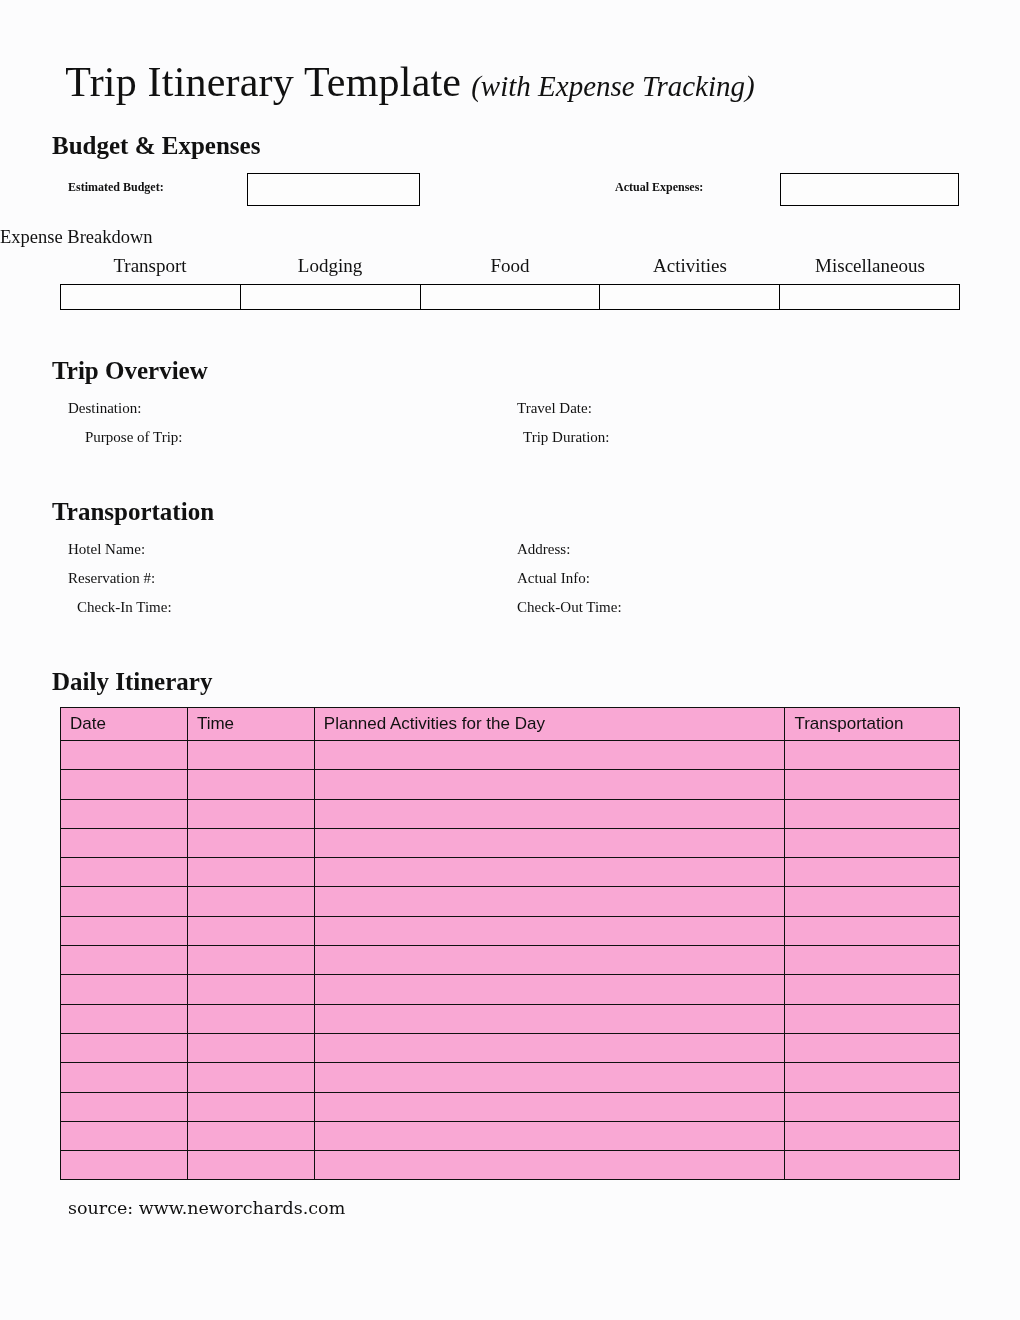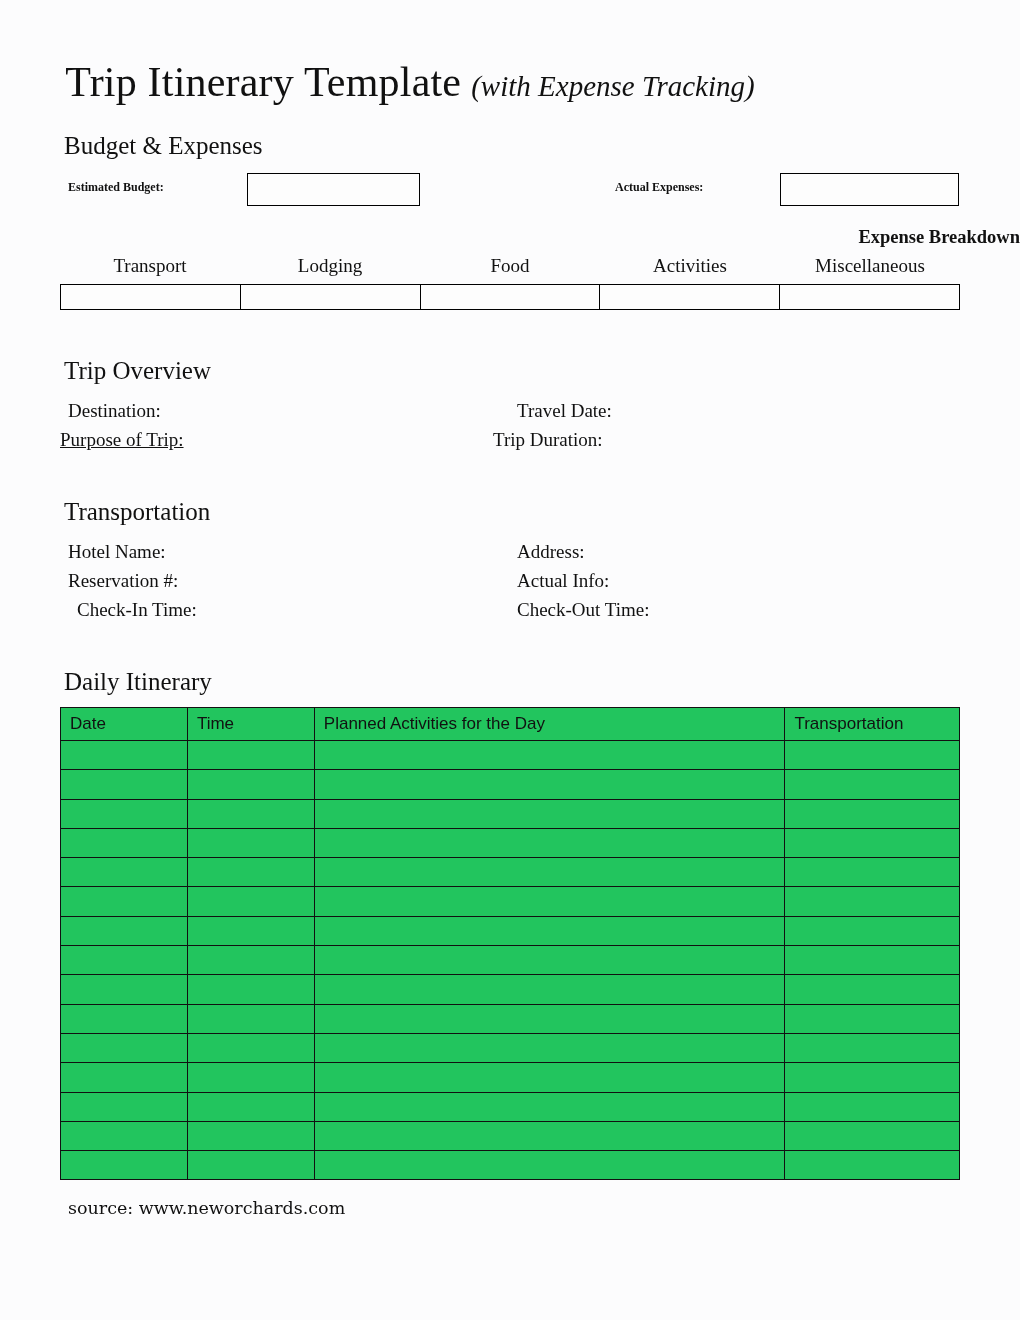--- a/index.html
+++ b/index.html
@@ -40,23 +40,23 @@
     font-family: "Liberation Serif", "DejaVu Serif", serif;
     font-size: 29px;
     font-style: italic;
     font-weight: 400;
     margin-left: 10px;
   }
 
   
   .section-heading {
     position: absolute;
-    left: 64px;
+    left: 52px;
     font-size: 25px;
-    font-weight: 400;
+    font-weight: 700;
     font-family: "Liberation Serif", "DejaVu Serif", serif;
     white-space: nowrap;
     text-align: center;
   }
 
   
   .field-label {
     position: absolute;
     font-family: "Liberation Serif", "DejaVu Serif", serif;
     font-size: 12px;
@@ -69,23 +69,23 @@
     background: #fdfdfd;
     box-sizing: border-box;
   }
 
   
   .breakdown-title {
     position: absolute;
     left: 0;
     top: 227px;
     width: 1020px;
-    text-align: right;
+    text-align: left;
     font-size: 18.5px;
-    font-weight: bold;
+    font-weight: normal;
     font-family: "Liberation Serif", "DejaVu Serif", serif;
   }
   .breakdown-heads {
     position: absolute;
     left: 60px;
     top: 255px;
     width: 900px;
     display: flex;
   }
   .breakdown-heads > div {
@@ -109,34 +109,34 @@
   .breakdown-table > div {
     flex: 1 1 0;
     border-right: 1.6px solid #000;
     box-sizing: border-box;
   }
   .breakdown-table > div:last-child { border-right: none; }
 
   
   .fieldline {
     position: absolute;
-    font-size: 19px;
+    font-size: 15px;
     font-family: "Liberation Serif", "DejaVu Serif", serif;
     white-space: nowrap;
   }
 
   
   .itinerary-table {
     position: absolute;
     left: 60px;
     top: 707px;
     width: 900px;
     border-collapse: collapse;
     table-layout: fixed;
-    background: #22c55e;
+    background: #f9a8d4;
   }
   .itinerary-table th,
   .itinerary-table td {
     border: 1.4px solid #111;
     box-sizing: border-box;
     padding: 0;
   }
   .itinerary-table th {
     font-family: "Liberation Sans", "DejaVu Sans", sans-serif;
     font-size: 17px;
@@ -195,23 +195,23 @@
     <div></div>
     <div></div>
     <div></div>
     <div></div>
     <div></div>
   </div>
 
   <div class="section-heading" style="top:357px;">Trip Overview</div>
 
   <div class="fieldline" style="left:68px; top:400px;">Destination:</div>
-  <div class="fieldline" style="left:60px; top:429px;text-decoration:underline;">Purpose of Trip:</div>
+  <div class="fieldline" style="left:85px; top:429px;">Purpose of Trip:</div>
   <div class="fieldline" style="left:517px; top:400px;">Travel Date:</div>
-  <div class="fieldline" style="left:493px; top:429px;">Trip Duration:</div>
+  <div class="fieldline" style="left:523px; top:429px;">Trip Duration:</div>
 
   <div class="section-heading" style="top:498px;">Transportation</div>
 
   <div class="fieldline" style="left:68px; top:541px;">Hotel Name:</div>
   <div class="fieldline" style="left:68px; top:570px;">Reservation #:</div>
   <div class="fieldline" style="left:77px; top:599px;">Check-In Time:</div>
   <div class="fieldline" style="left:517px; top:541px;">Address:</div>
   <div class="fieldline" style="left:517px; top:570px;">Actual Info:</div>
   <div class="fieldline" style="left:517px; top:599px;">Check-Out Time:</div>
 

